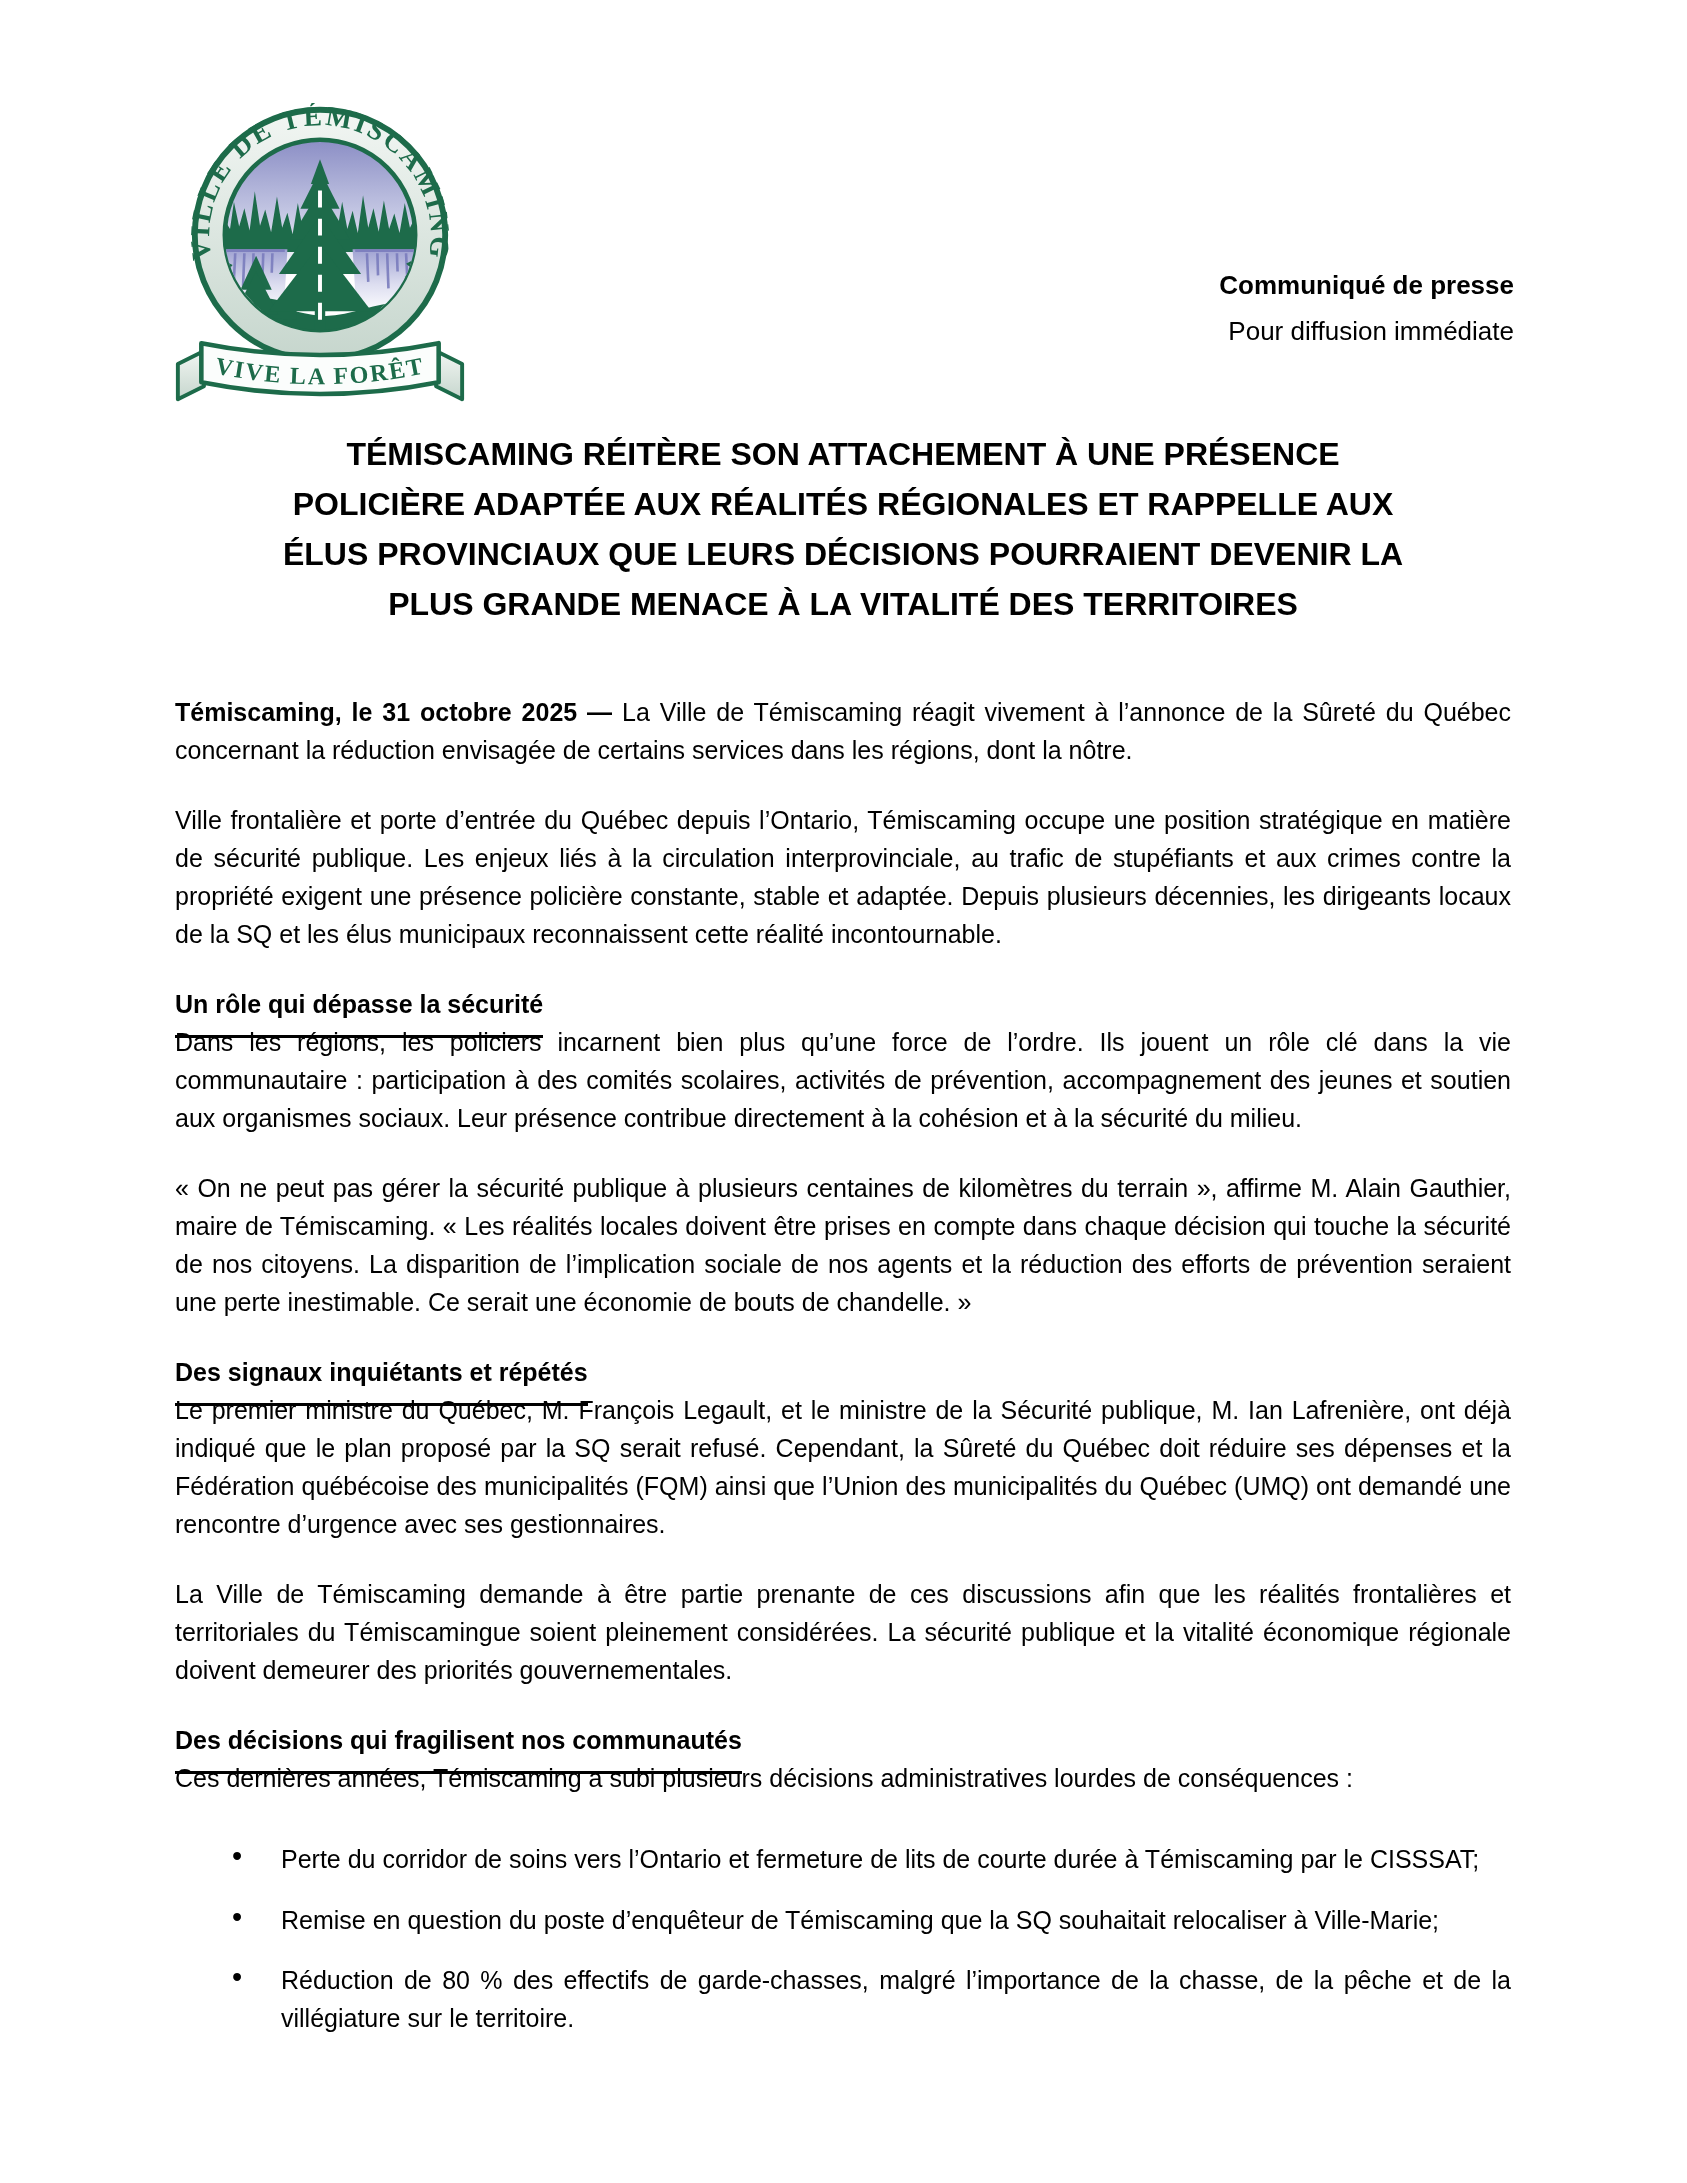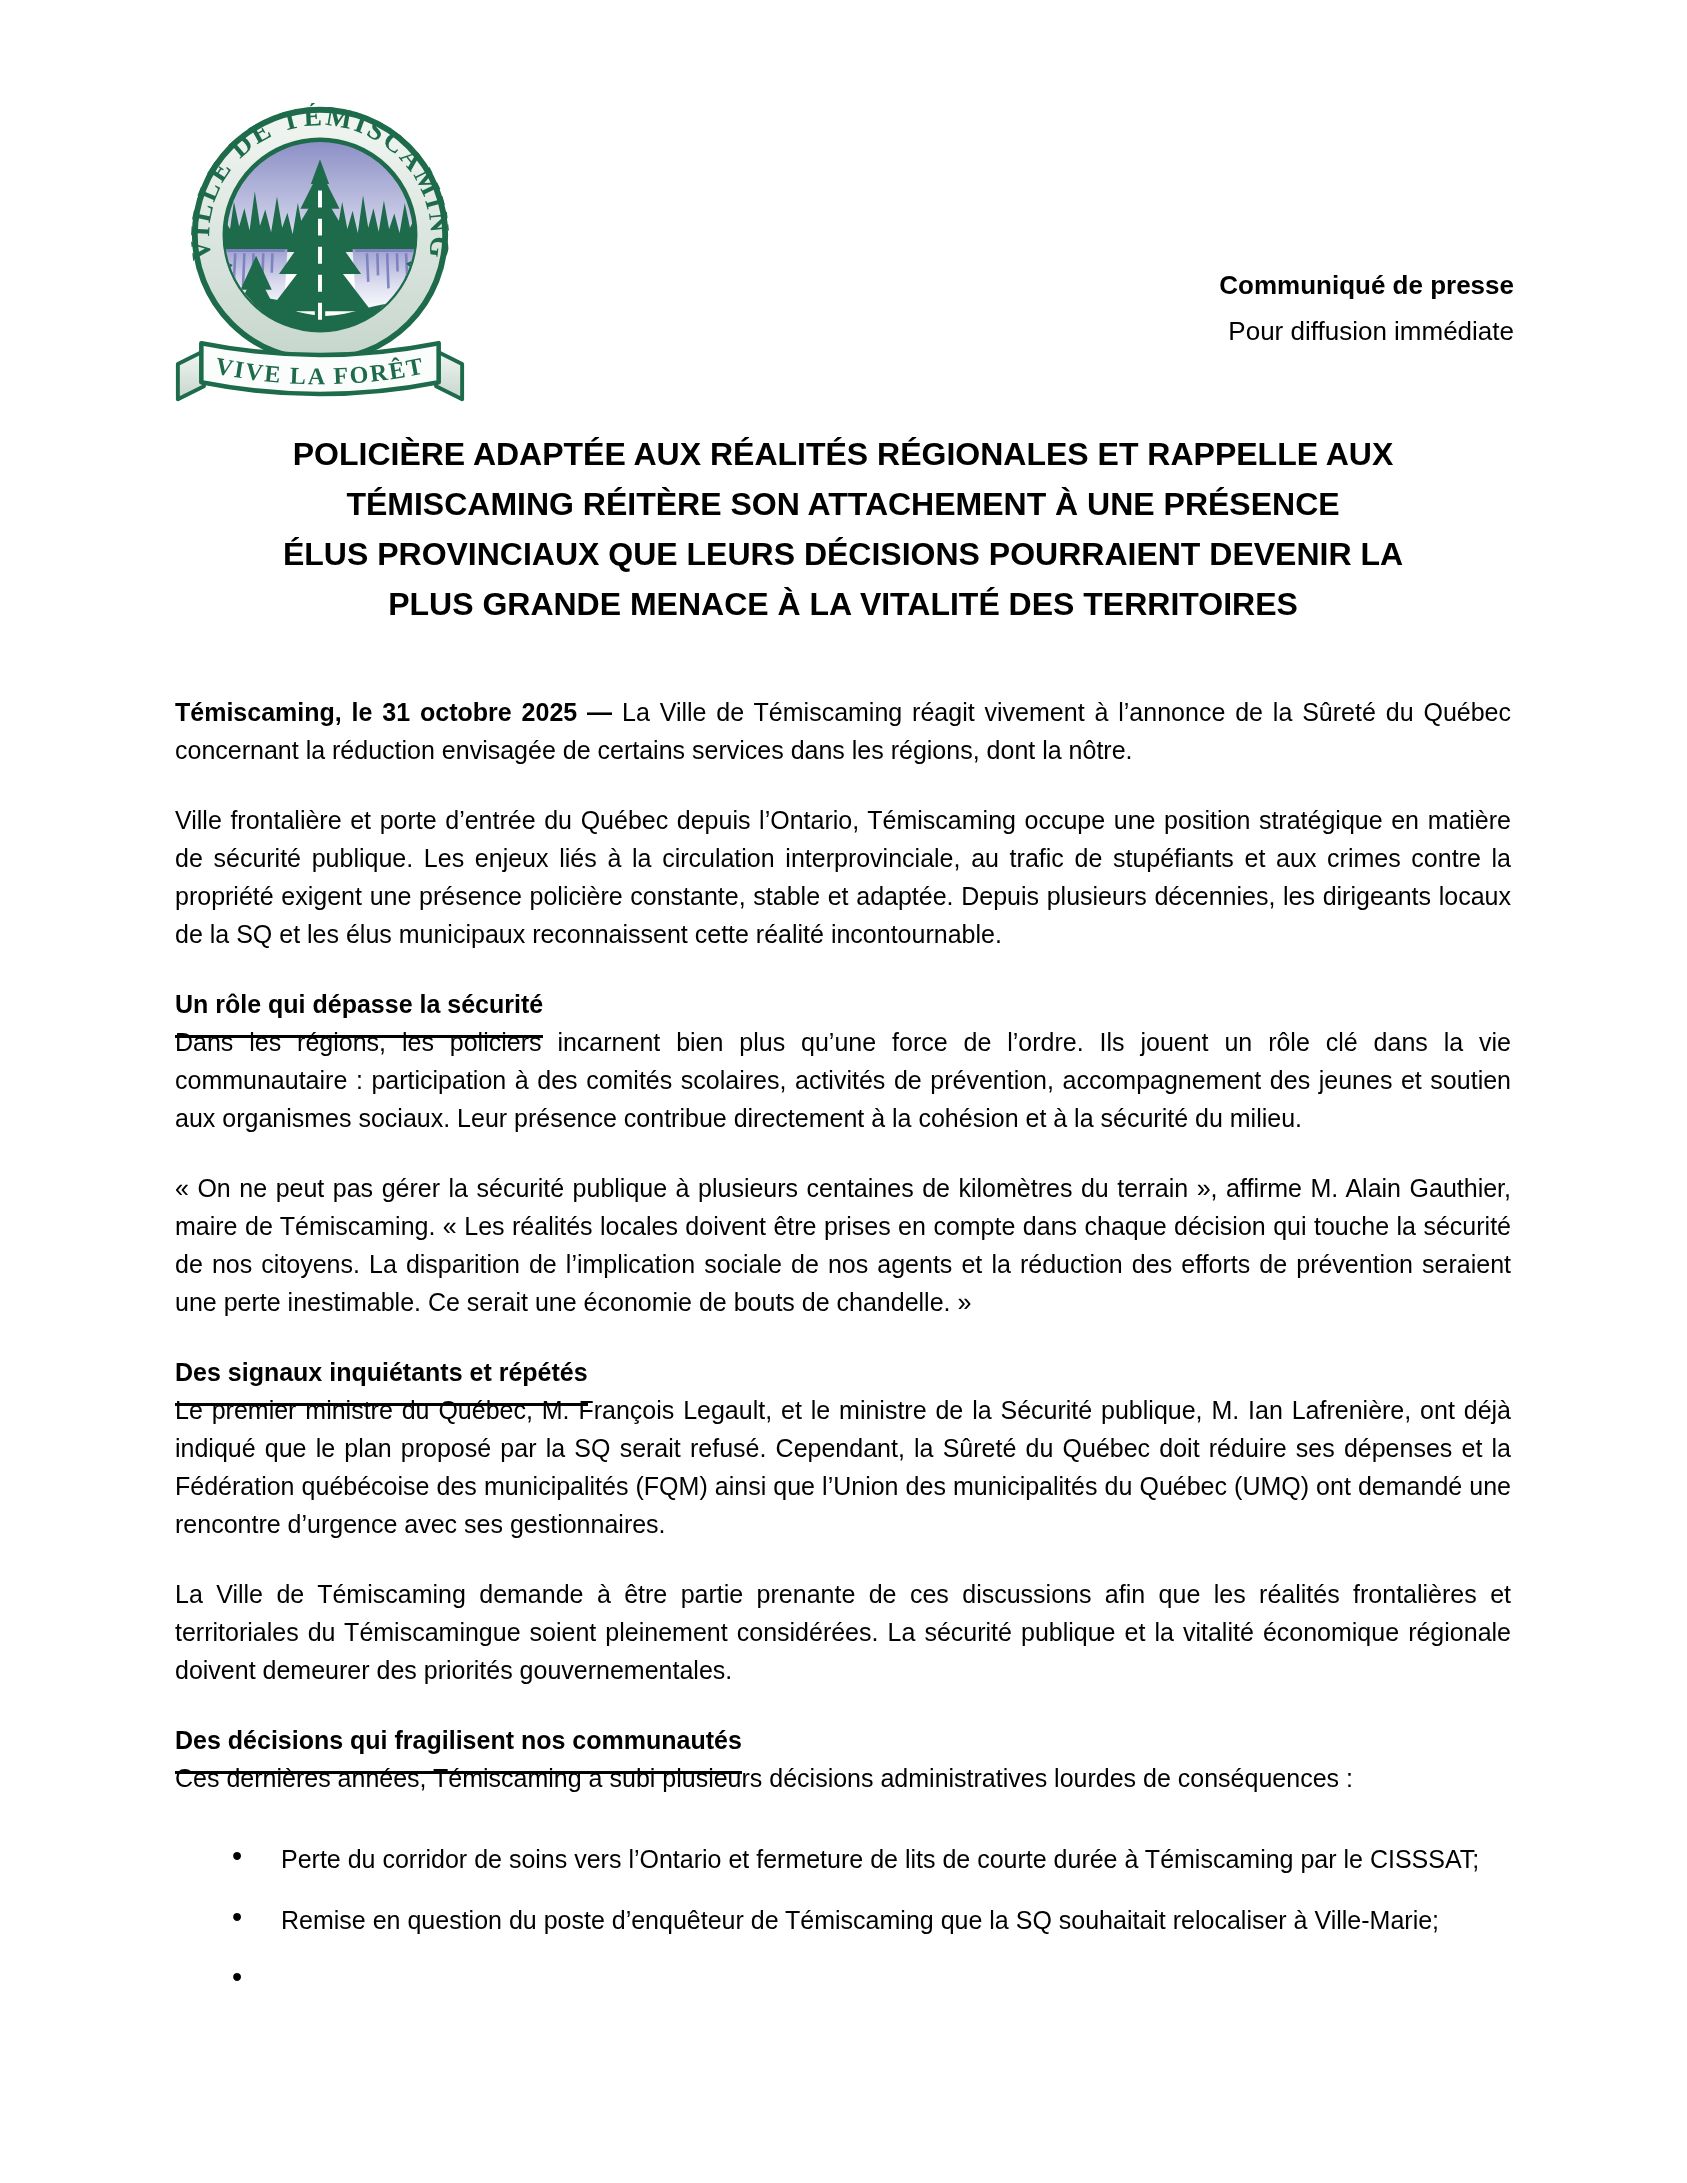--- a/index.html
+++ b/index.html
@@ -175,22 +175,22 @@
       </text>
     </g>
   </svg>
 
   <div class="press-info">
     <div class="bold">Communiqué de presse</div>
     <div>Pour diffusion immédiate</div>
   </div>
 
   <div class="title-block">
+    <div class="title-line">TÉMISCAMING RÉITÈRE SON ATTACHEMENT À UNE PRÉSENCE</div>
     <div class="title-line">POLICIÈRE ADAPTÉE AUX RÉALITÉS RÉGIONALES ET RAPPELLE AUX</div>
-    <div class="title-line">TÉMISCAMING RÉITÈRE SON ATTACHEMENT À UNE PRÉSENCE</div>
     <div class="title-line">ÉLUS PROVINCIAUX QUE LEURS DÉCISIONS POURRAIENT DEVENIR LA</div>
     <div class="title-line">PLUS GRANDE MENACE À LA VITALITÉ DES TERRITOIRES</div>
   </div>
 
   <div class="main">
 
     <p><span class="bold">Témiscaming, le 31 octobre 2025 — </span><span>La Ville de Témiscaming réagit vivement à l’annonce de la Sûreté du Québec concernant la réduction envisagée de certains services dans les régions, dont la nôtre.</span></p>
 
     <p>Ville frontalière et porte d’entrée du Québec depuis l’Ontario, Témiscaming occupe une position stratégique en matière de sécurité publique. Les enjeux liés à la circulation interprovinciale, au trafic de stupéfiants et aux crimes contre la propriété exigent une présence policière constante, stable et adaptée. Depuis plusieurs décennies, les dirigeants locaux de la SQ et les élus municipaux reconnaissent cette réalité incontournable.</p>
 
@@ -203,18 +203,18 @@
     <p>Le premier ministre du Québec, M. François Legault, et le ministre de la Sécurité publique, M. Ian Lafrenière, ont déjà indiqué que le plan proposé par la SQ serait refusé. Cependant, la Sûreté du Québec doit réduire ses dépenses et la Fédération québécoise des municipalités (FQM) ainsi que l’Union des municipalités du Québec (UMQ) ont demandé une rencontre d’urgence avec ses gestionnaires.</p>
 
     <p>La Ville de Témiscaming demande à être partie prenante de ces discussions afin que les réalités frontalières et territoriales du Témiscamingue soient pleinement considérées. La sécurité publique et la vitalité économique régionale doivent demeurer des priorités gouvernementales.</p>
 
     <h2 class="section-heading"><span class="underline">Des décisions qui fragilisent nos communautés</span></h2>
     <p class="intro-last">Ces dernières années, Témiscaming a subi plusieurs décisions administratives lourdes de conséquences :</p>
 
     <ul class="decisions">
       <li><span class="bullet">•</span><span>Perte du corridor de soins vers l’Ontario et fermeture de lits de courte durée à Témiscaming par le CISSSAT;</span></li>
       <li><span class="bullet">•</span><span>Remise en question du poste d’enquêteur de Témiscaming que la SQ souhaitait relocaliser à Ville-Marie;</span></li>
-      <li><span class="bullet">•</span></li>
+      <li><span class="bullet">•</span><span>Réduction de 80 % des effectifs de garde-chasses, malgré l’importance de la chasse, de la pêche et de la villégiature sur le territoire.</span></li>
     </ul>
 
   </div>
 </div>
 
 
 </body></html>

